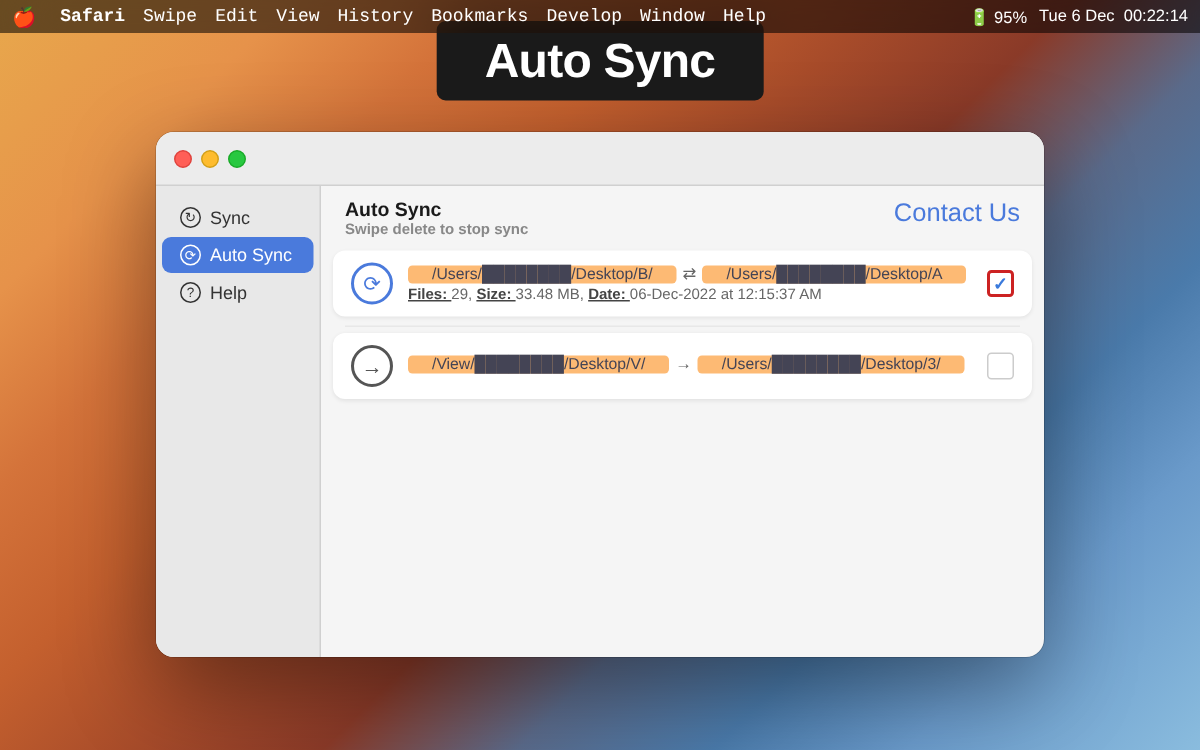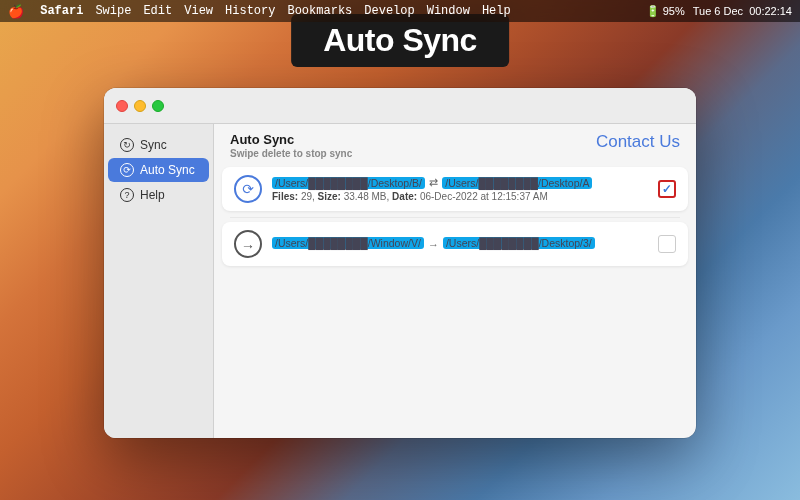--- a/index.html
+++ b/index.html
@@ -271,40 +271,41 @@
       font-size: 11px;
       color: #333;
       margin-bottom: 2px;
       display: flex;
       align-items: center;
       gap: 4px;
       flex-wrap: wrap;
     }
 
     .path-segment {
-      background: #0ea5e9;
+      background: #fdba74;
       border-radius: 3px;
-      padding: 0 3px;
+      padding: 0 16px;
       font-size: 10.5px;
       color: #445;
     }
 
     .sync-arrow {
       font-size: 11px;
       color: #666;
     }
 
     .sync-meta {
       font-size: 10px;
       color: #666;
     }
 
     .sync-meta .label {
       font-weight: 600;
       color: #444;
+      text-decoration: underline;
     }
 
     .checkbox-checked {
       width: 18px;
       height: 18px;
       border: 2px solid #cc2222;
       border-radius: 3px;
       background: white;
       display: flex;
       align-items: center;
@@ -416,21 +417,21 @@
           </div>
           <div class="checkbox-checked"></div>
         </div>
 
         <div class="sync-divider"></div>
 
         <div class="sync-item">
           <div class="sync-icon arrow-right">→</div>
           <div class="sync-info">
             <div class="sync-path">
-              <span class="path-segment">/Users/████████/Window/V/</span>
+              <span class="path-segment">/View/████████/Desktop/V/</span>
               <span class="sync-arrow">→</span>
               <span class="path-segment">/Users/████████/Desktop/3/</span>
             </div>
           </div>
           <div class="checkbox-unchecked"></div>
         </div>
 
       </div>
     </div>
   </div>

